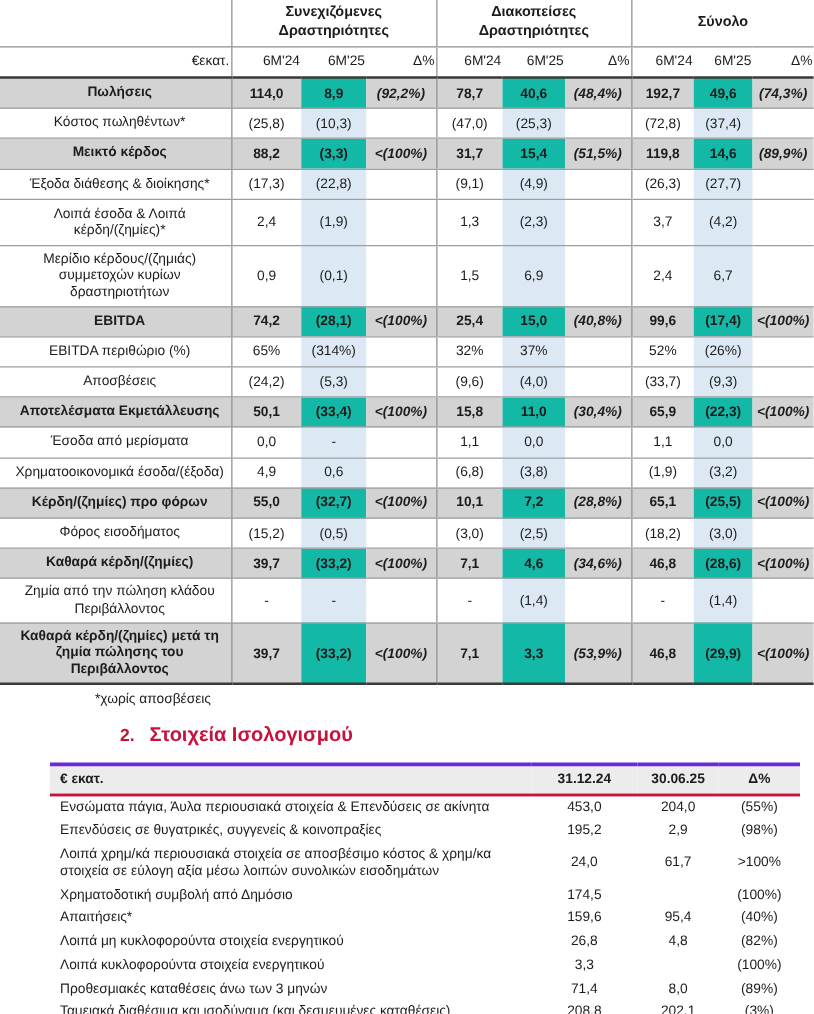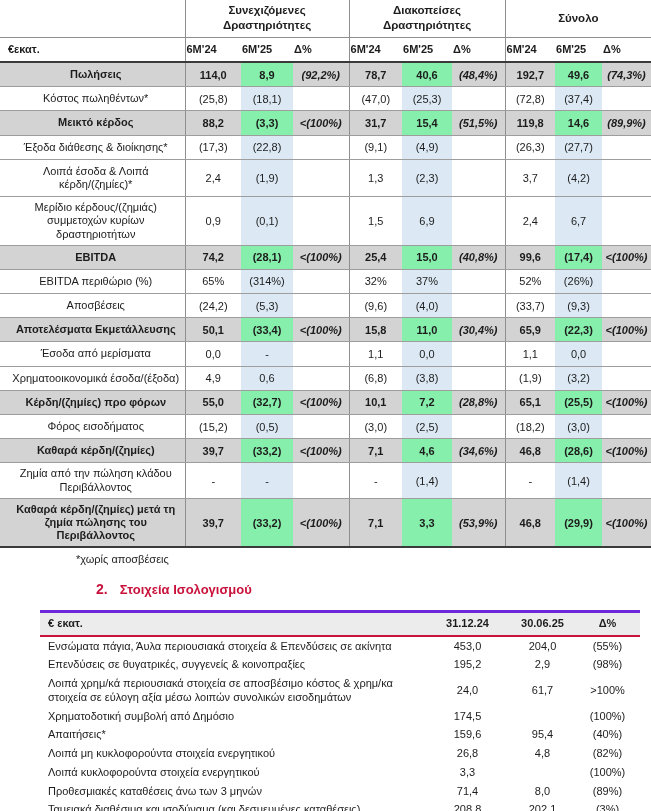--- a/index.html
+++ b/index.html
@@ -10,39 +10,39 @@
     font-family:"Liberation Sans", sans-serif;
   }
   
   table.t1 { border-collapse:collapse; table-layout:fixed; width:651px; }
   .t1 td, .t1 th { font-size:11px; vertical-align:middle; padding:0 1px; }
   .t1 tr.grow td {
     font-weight:bold; font-size:11.5px; text-align:center; line-height:1.3;
     height:37px; border-bottom:1px solid #8f8f8f; background:#fff;
   }
   .t1 tr.chead th {
-    font-weight:bold; text-align:left; height:25px;
+    font-weight:normal; text-align:right; height:25px;
     border-bottom:2px solid #3a3a3a;
   }
   .t1 th.lbl, .t1 td.lbl { text-align:center; padding-left:8px; line-height:1.2; }
   .t1 .lbl { border-right:1px solid #8f8f8f; }
   .t1 .gl  { border-left:1px solid #8f8f8f; }
   .t1 tbody td { border-bottom:1px solid #9d9d9d; text-align:center; padding-top:5px; padding-bottom:5px; }
   .t1 tbody tr.dbl td { padding-top:4px; padding-bottom:4px; }
   .t1 td.blue { background:#dce9f4; }
   .t1 tr.hl td { background:#d3d3d3; font-weight:bold; }
-  .t1 tr.hl td.blue { background:#86efac; }
+  .t1 tr.hl td.blue { background:#14b8a6; }
   .t1 td.pct { font-style:italic;margin-top:24px; }
   .t1 tr.it td { }
   .t1 tr.last td { border-bottom:2px solid #3a3a3a; }
   
   .footnote { margin:5px 0 0 76px; font-size:11px; color:#222; }
   .sec-heading { margin:15px 0 0 96px; color:#c9123b; font-weight:bold; }
   .sec-num { font-size:14px; margin-right:12px; }
-  .sec-title { font-size:13px; }
+  .sec-title { font-size:16px; }
   
   table.t2 { border-collapse:collapse; table-layout:fixed; width:600px; margin:12px 0 0 40px; }
   .t2 th, .t2 td { font-size:11px; vertical-align:middle; line-height:1.25; }
   .t2 thead th {
     background:#ececec; font-weight:bold; text-align:center; padding:4px 0;
     border-top:3px solid #6d28d9; border-bottom:2px solid #c9123b;
   }
   .t2 th.lbl2, .t2 td.lbl2 { text-align:left; padding-left:8px; }
   .t2 tbody td { text-align:center; padding:2.5px 0; }
 </style>
@@ -91,21 +91,21 @@
       <td class="gl">78,7</td>
       <td class="blue">40,6</td>
       <td class="pct">(48,4%)</td>
       <td class="gl">192,7</td>
       <td class="blue">49,6</td>
       <td class="pct">(74,3%)</td>
     </tr>
     <tr>
       <td class="lbl">Κόστος πωληθέντων*</td>
       <td>(25,8)</td>
-      <td class="blue">(18,1)</td>
+      <td class="blue">(10,3)</td>
       <td class="pct"></td>
       <td class="gl">(47,0)</td>
       <td class="blue">(25,3)</td>
       <td class="pct"></td>
       <td class="gl">(72,8)</td>
       <td class="blue">(37,4)</td>
       <td class="pct"></td>
     </tr>
     <tr class="hl">
       <td class="lbl">Μεικτό κέρδος</td>

